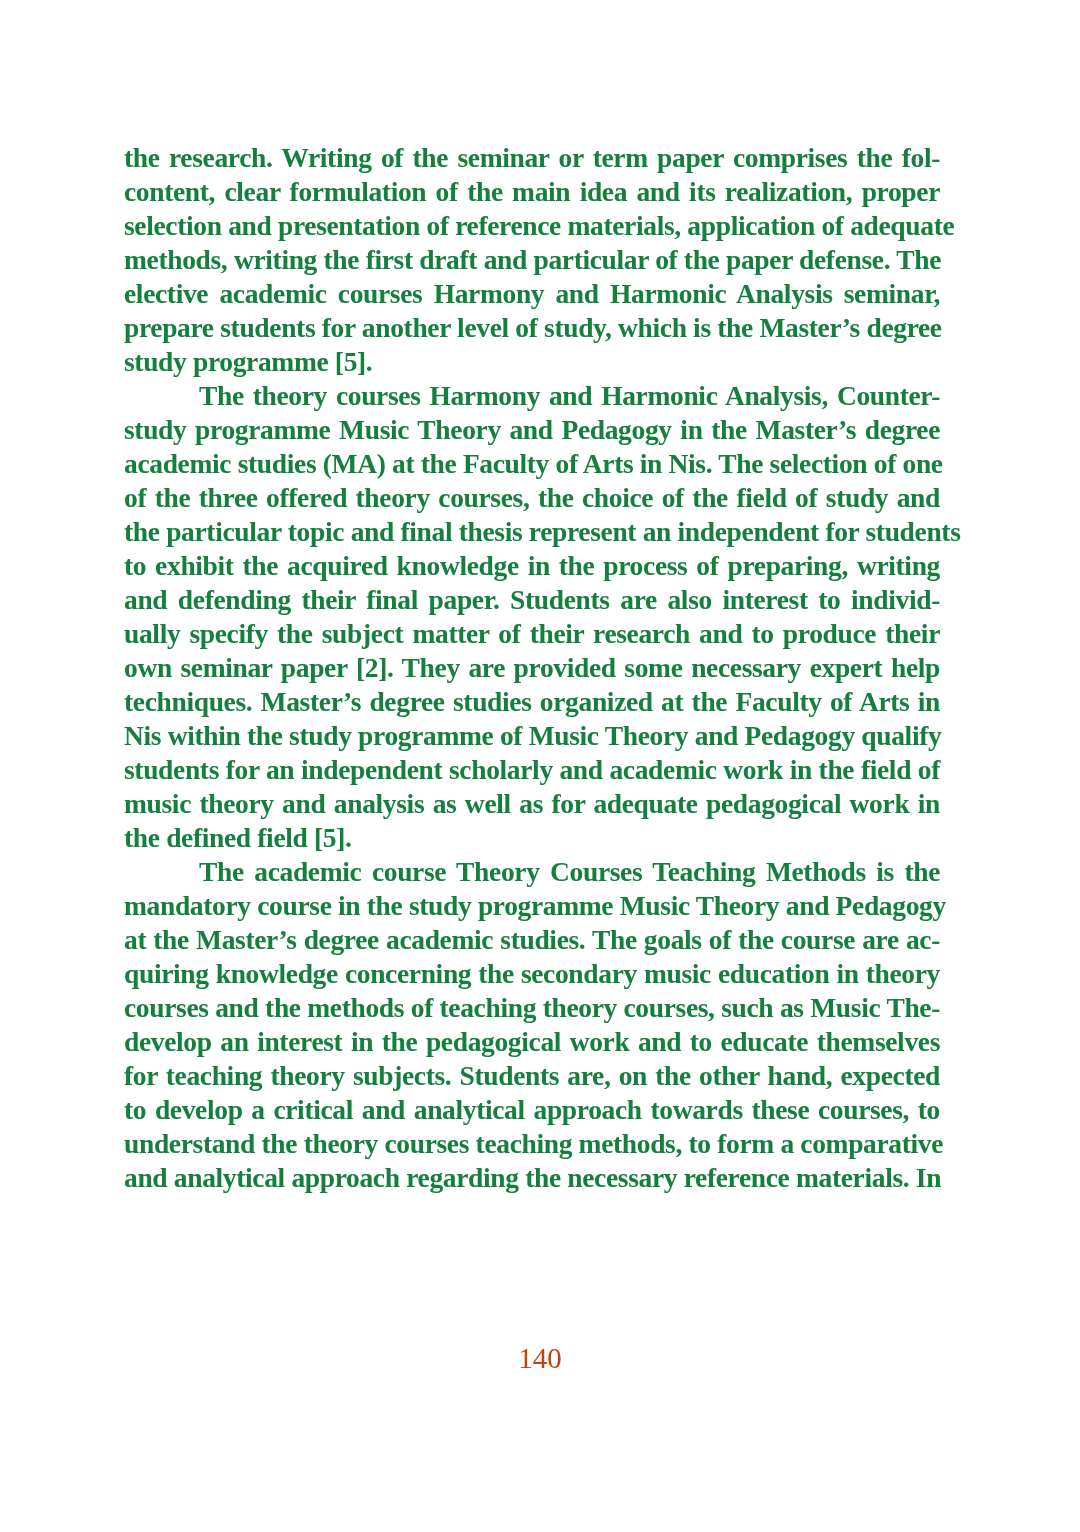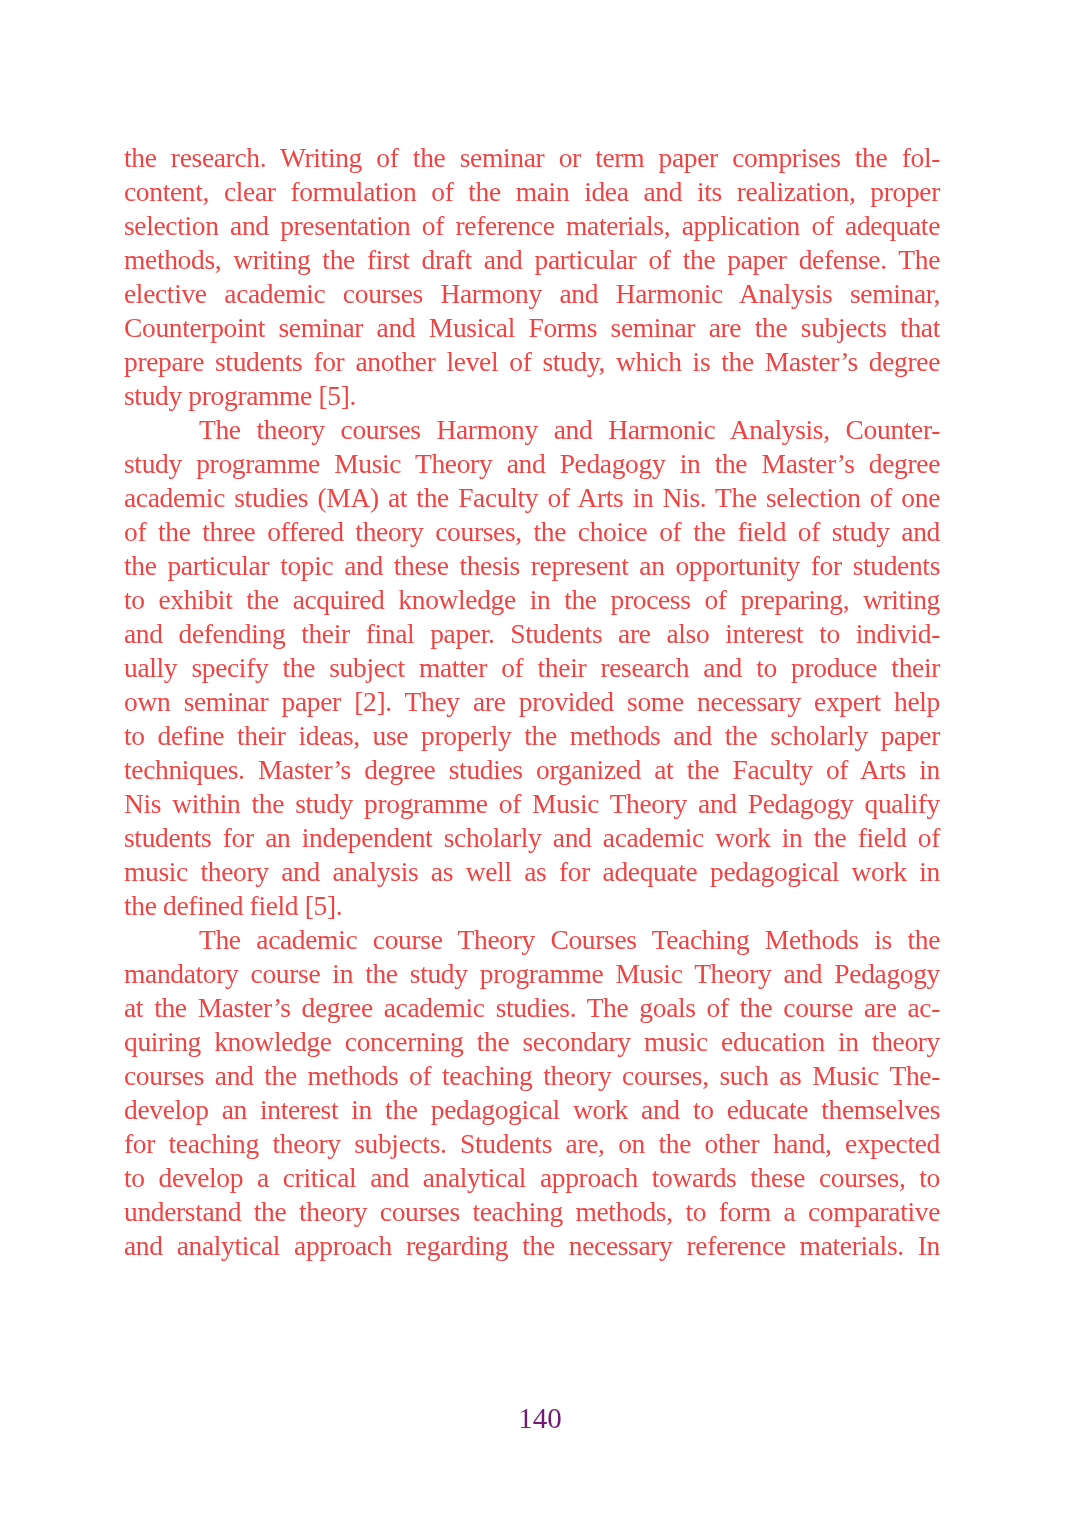--- a/index.html
+++ b/index.html
@@ -21,78 +21,77 @@
       height: 1532px;
       background: #ffffff;
     }
     .text-block {
       position: absolute;
       left: 124px;
       top: 141px;
       width: 816px;
       font-family: "Liberation Serif", "DejaVu Serif", serif;
       font-size: 27.5px;
-      color: #ef4444;
+      color: #15803d;
       letter-spacing: -0.35px;
+      font-weight: bold;
     }
     .line {
       display: block;
       height: 34px;
       line-height: 34px;
       white-space: nowrap;
       text-align: justify;
       text-align-last: justify;
       overflow: visible;
     }
     .line.last {
       text-align-last: left;
     }
     .line.indent {
       padding-left: 75px;
     }
     .page-number {
       position: absolute;
       left: 0;
       width: 1080px;
-      top: 1401px;
+      top: 1341px;
       text-align: center;
       font-family: "Liberation Serif", "DejaVu Serif", serif;
       font-size: 29px;
-      color: #701a75;
+      color: #c2410c;
       line-height: 34px;
     }
   </style>
 </head>
 <body>
 
 <div class="page">
   <div class="text-block">
 
     <div>
       <span class="line">the research. Writing of the seminar or term paper comprises the fol-</span>
       <span class="line">content, clear formulation of the main idea and its realization, proper</span>
       <span class="line">selection and presentation of reference materials, application of adequate</span>
       <span class="line">methods, writing the first draft and particular of the paper defense. The</span>
       <span class="line">elective academic courses Harmony and Harmonic Analysis seminar,</span>
-      <span class="line">Counterpoint seminar and Musical Forms seminar are the subjects that</span>
       <span class="line">prepare students for another level of study, which is the Master’s degree</span>
       <span class="line last">study programme [5].</span>
     </div>
 
     <div>
       <span class="line indent">The theory courses Harmony and Harmonic Analysis, Counter-</span>
       <span class="line">study programme Music Theory and Pedagogy in the Master’s degree</span>
       <span class="line">academic studies (MA) at the Faculty of Arts in Nis. The selection of one</span>
       <span class="line">of the three offered theory courses, the choice of the field of study and</span>
-      <span class="line">the particular topic and these thesis represent an opportunity for students</span>
+      <span class="line">the particular topic and final thesis represent an independent for students</span>
       <span class="line">to exhibit the acquired knowledge in the process of preparing, writing</span>
       <span class="line">and defending their final paper. Students are also interest to individ-</span>
       <span class="line">ually specify the subject matter of their research and to produce their</span>
       <span class="line">own seminar paper [2]. They are provided some necessary expert help</span>
-      <span class="line">to define their ideas, use properly the methods and the scholarly paper</span>
       <span class="line">techniques. Master’s degree studies organized at the Faculty of Arts in</span>
       <span class="line">Nis within the study programme of Music Theory and Pedagogy qualify</span>
       <span class="line">students for an independent scholarly and academic work in the field of</span>
       <span class="line">music theory and analysis as well as for adequate pedagogical work in</span>
       <span class="line last">the defined field [5].</span>
     </div>
 
     <div>
       <span class="line indent">The academic course Theory Courses Teaching Methods is the</span>
       <span class="line">mandatory course in the study programme Music Theory and Pedagogy</span>

